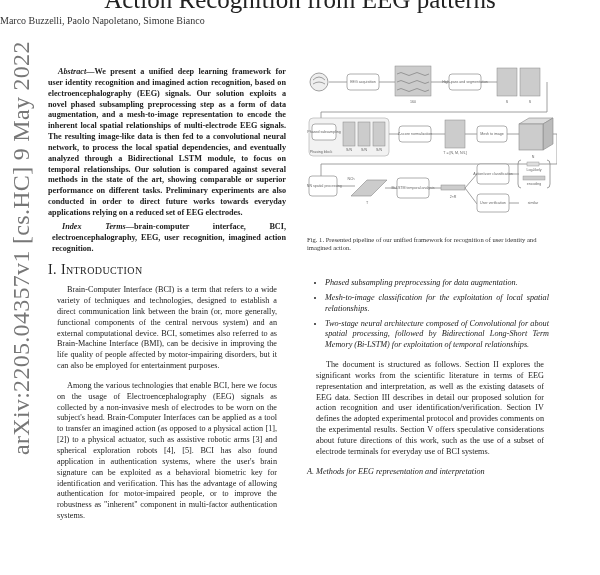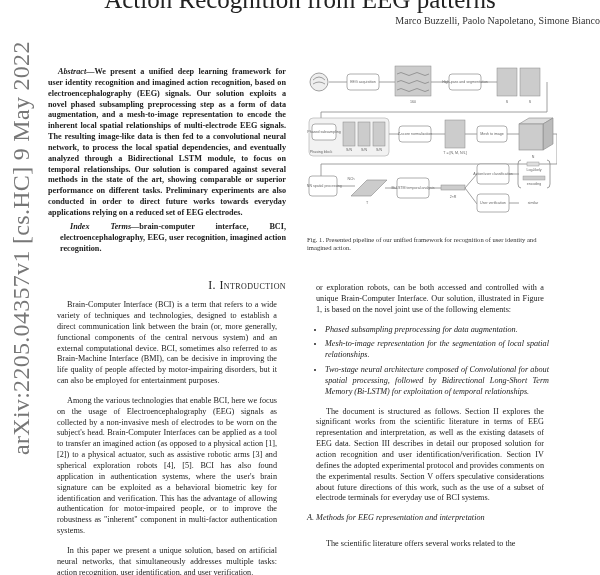--- a/index.html
+++ b/index.html
@@ -1,24 +1,24 @@
 <!DOCTYPE html>
 <html><head>
 <meta charset="utf-8">
 <style>
   html, body { margin:0; padding:0; background:#fff; }
   body { width:600px; height:575px; overflow:hidden; position:relative; font-family:"Liberation Serif", "DejaVu Serif", serif; color:#222; }
   .title { position:absolute; top:-14px; left:0; width:600px; text-align:center; font-size:25px; color:#222; white-space:nowrap; }
-  .authors { position:absolute; top:15px; left:0; width:600px; text-align:right; font-size:10px; color:#333; }
+  .authors { position:absolute; top:15px; left:0; width:600px; text-align:left; font-size:10px; color:#333; }
   .arxiv { position:absolute; left:8px; top:455px; transform-origin:0 0; transform:rotate(-90deg); font-size:24px; color:#777; white-space:nowrap; letter-spacing:0.3px; }
   .col-left { position:absolute; left:48px; top:67px; width:238px; font-size:8.2px; line-height:10.85px; text-align:justify; }
   .abstract { font-weight:bold; text-indent:10px; margin:0; }
   .abstract i { font-weight:bold;font-family:Liberation Serif, serif; }
-  .index { font-weight:bold; text-indent:10px; margin:3px 0 0 12px; }
-  .sec-head { text-align:right; margin:26px 0 2px 0; font-size:12px; letter-spacing:0.4px; }
+  .index { font-weight:bold; text-indent:10px; margin:3px 0 0 4px; }
+  .sec-head { text-align:left; margin:11px 0 2px 0; font-size:14px; letter-spacing:0.4px; }
   .sc { font-variant:small-caps; }
   p.body { margin:9px; text-indent:10px; }
   .fig { position:absolute; left:307px; top:52px; width:250px; height:178px; }
   .fig-caption { position:absolute; left:307px; top:236px; width:246px; font-size:6.6px; line-height:8.2px; color:#333; }
   .right-text { position:absolute; left:307px; top:274px; width:246px; font-size:8.2px; line-height:10.85px; text-align:justify; }
   ul.bullets { margin:1px 0 1px 0; padding-left:14px; }
   ul.bullets li { margin:4px;font-style:italic; }
   .subsec { font-style:italic; margin:2px 0 15px 0; text-indent:0; }
   .fbox { fill:#fff; stroke:#999; stroke-width:0.8; }
   .flabel { font-family:"Liberation Sans", sans-serif; font-size:3.6px; fill:#666; text-anchor:middle; }
@@ -31,21 +31,20 @@
 <div class="title">Action Recognition from EEG patterns</div>
 <div class="authors">Marco Buzzelli, Paolo Napoletano, Simone Bianco</div>
 <div class="arxiv">arXiv:2205.04357v1  [cs.HC]  9 May 2022</div>
 
 <div class="col-left">
   <p class="abstract"><i>Abstract</i><span>—We present a unified deep learning framework for user identity recognition and imagined action recognition, based on electroencephalography (EEG) signals. Our solution exploits a novel phased subsampling preprocessing step as a form of data augmentation, and a mesh-to-image representation to encode the inherent local spatial relationships of multi-electrode EEG signals. The resulting image-like data is then fed to a convolutional neural network, to process the local spatial dependencies, and eventually analyzed through a Bidirectional LSTM module, to focus on temporal relationships. Our solution is compared against several methods in the state of the art, showing comparable or superior performance on different tasks. Preliminary experiments are also conducted in order to direct future works towards everyday applications relying on a reduced set of EEG electrodes.</span></p>
   <p class="index"><i>Index Terms</i><span>—brain-computer interface, BCI, electroencephalography, EEG, user recognition, imagined action recognition.</span></p>
   <div class="sec-head"><span>I.</span> <span class="sc">Introduction</span></div>
   <p class="body">Brain-Computer Interface (BCI) is a term that refers to a wide variety of techniques and technologies, designed to establish a direct communication link between the brain (or, more generally, functional components of the central nervous system) and an external computational device. BCI, sometimes also referred to as Brain-Machine Interface (BMI), can be decisive in improving the life quality of people affected by motor-impairing disorders, but it can also be employed for entertainment purposes.</p>
   <p class="body">Among the various technologies that enable BCI, here we focus on the usage of Electroencephalography (EEG) signals as collected by a non-invasive mesh of electrodes to be worn on the subject's head. Brain-Computer Interfaces can be applied as a tool to transfer an imagined action (as opposed to a physical action [1], [2]) to a physical actuator, such as assistive robotic arms [3] and spherical exploration robots [4], [5]. BCI has also found application in authentication systems, where the user's brain signature can be exploited as a behavioral biometric key for identification and verification. This has the advantage of allowing authentication for motor-impaired people, or to improve the robustness as "inherent" component in multi-factor authentication systems.</p>
-  <p class="body">In this paper we present a unique solution, based on artificial neural networks, that simultaneously addresses multiple tasks: action recognition, user identification, and user verification.</p>
 </div>
 
 <svg class="fig" viewBox="0 0 250 178">
 
   <g>
     <circle cx="12" cy="30" r="9" fill="#eee" stroke="#888" stroke-width="0.8"></circle>
     <path d="M6 28 q6 -6 12 0 M6 32 q6 -4 12 0" class="fline"></path>
   </g>
   <line x1="22" y1="30" x2="40" y2="30" class="fline"></line>
   <rect x="40" y="22" width="32" height="16" rx="3" class="fbox"></rect>
@@ -115,22 +114,20 @@
   <text x="227" y="119" class="flabel">Log-likely</text>
   <rect x="216" y="124" width="22" height="4" fill="#ccc" stroke="#888" stroke-width="0.4"></rect>
   <text x="227" y="133" class="flabel">encoding</text>
   <line x1="202" y1="151" x2="212" y2="151" class="fline"></line>
   <text x="226" y="152" class="flabel">similar</text>
 </svg>
 
 <div class="fig-caption">Fig. 1.  Presented pipeline of our unified framework for recognition of user identity and imagined action.</div>
 
 <div class="right-text">
-  <p class="body" style="text-indent:0">or exploration robots, can be both accessed and controlled with a unique Brain-Computer Interface. Our solution, illustrated in Figure 1, is based on the novel joint use of the following elements:</p>
   <ul class="bullets">
     <li>Phased subsampling preprocessing for data augmentation.</li>
-    <li>Mesh-to-image representation for the segmentation of local spatial relationships.</li>
+    <li>Mesh-to-image classification for the exploitation of local spatial relationships.</li>
     <li>Two-stage neural architecture composed of Convolutional for about spatial processing, followed by Bidirectional Long-Short Term Memory (Bi-LSTM) for exploitation of temporal relationships.</li>
   </ul>
   <p class="body">The document is structured as follows. Section II explores the significant works from the scientific literature in terms of EEG representation and interpretation, as well as the existing datasets of EEG data. Section III describes in detail our proposed solution for action recognition and user identification/verification. Section IV defines the adopted experimental protocol and provides comments on the experimental results. Section V offers speculative considerations about future directions of this work, such as the use of a subset of electrode terminals for everyday use of BCI systems.</p>
   <div class="subsec">A. Methods for EEG representation and interpretation</div>
-  <p class="body">The scientific literature offers several works related to the</p>
 </div>
 
 </body></html>

